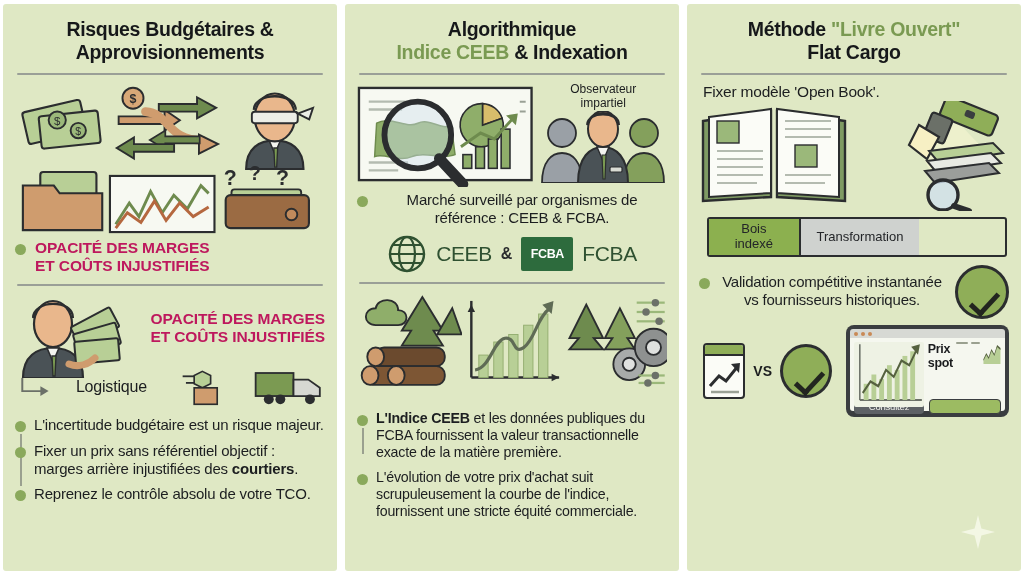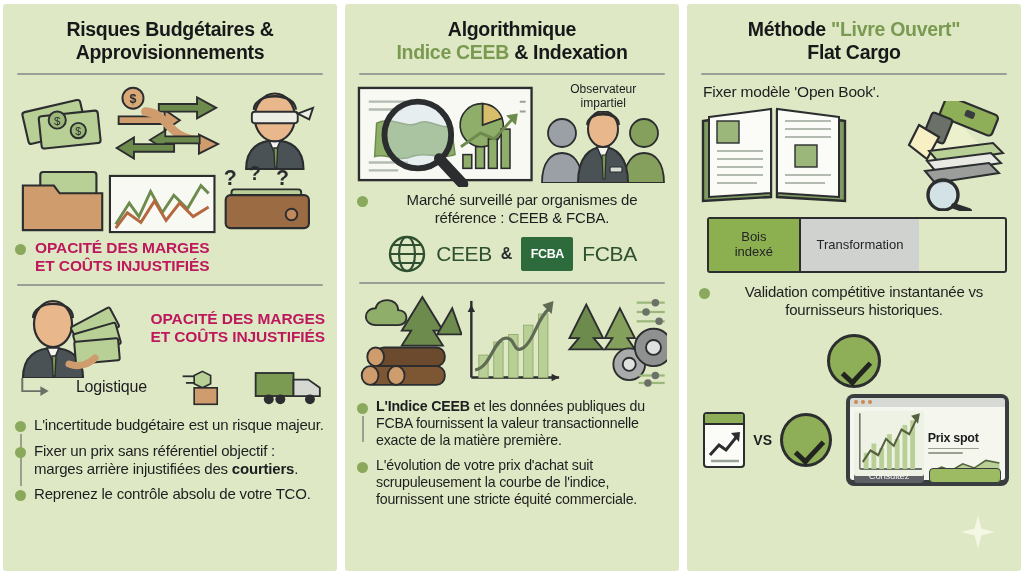--- a/index.html
+++ b/index.html
@@ -38,41 +38,41 @@
 
   .capbul { display:flex; gap:9px; align-items:flex-start; padding:2px 0 4px 0;text-align:center; }
 
   
   .row { display:flex; align-items:center; }
   .sparkle { position:absolute; right:26px; bottom:22px; width:34px; height:34px;
              background:#f4f7e6; opacity:.92;
              clip-path:polygon(50% 0%,60% 40%,100% 50%,60% 60%,50% 100%,40% 60%,0% 50%,40% 40%); }
 
   
-  .cost { display:flex; height:56px; border:2px solid #2b2d2f; border-radius:3px;
+  .cost { display:flex; height:40px; border:2px solid #2b2d2f; border-radius:3px;
           overflow:hidden; margin:6px 2px 0 8px; }
   .cseg { display:flex; align-items:center; justify-content:center; text-align:center;
           font-size:13px; color:#232528; line-height:1.12; padding:2px 4px;
           border-right:2px solid #2b2d2f; }
   .cseg:last-child { border-right:none; }
   .c1 { flex:0 0 31%; background:#8cb04f; }
   .c2 { flex:0 0 40%; background:#cfd2cf; }
   .c3 { flex:1 1 auto; background:#9b9e9b; }
 
   
   .browser { width:170px; height:92px; background:#3a3d40; border-radius:8px;
              padding:4px; }
   .bbar { height:9px; display:flex; gap:3px; align-items:center; padding-left:4px;
           background:#d7d9d4; border-radius:3px 3px 0 0; }
   .bdot { width:4px; height:4px; border-radius:50%; background:#c98a55; }
   .bbody { height:calc(100% - 11px); background:#f5f7ef; border-radius:0 0 3px 3px;
            display:flex; padding:4px; gap:4px; }
   .bleft { flex:1; background:#eef2e4; border-radius:2px; position:relative;
            overflow:hidden; }
-  .bright { flex:1.05; display:flex; flex-direction:column; gap:3px;margin-top:20px; }
+  .bright { flex:1.05; display:flex; flex-direction:row; gap:3px; }
   .prix { font-size:12.5px; font-weight:bold; color:#1b1d1f; letter-spacing:-0.3px; }
   .lnln { height:2px; background:#9aa08f; border-radius:1px; }
   .chipwrap { display:flex; gap:5px; padding:2px 4px 0 4px; }
   .chip { flex:1; height:15px; border-radius:4px; background:#5d6165;
           color:#f2f2ee; font-size:9.5px; display:flex; align-items:center;
           justify-content:center; letter-spacing:-0.2px; }
   .chip.green { background:#9cbb62; border:1px solid #3a3d40; }
 
   .check { width:54px; height:54px; border-radius:50%; background:#8fae58;
            border:3px solid #2b2d2f; position:relative; }
@@ -356,21 +356,21 @@
           <line x1="82" y1="88" x2="110" y2="88"></line>
             <line x1="82" y1="96" x2="110" y2="96"></line>
         </g>
         <g fill="#6b7068">
             <circle cx="100" cy="88" r="4"></circle>
             <circle cx="92" cy="96" r="4"></circle>
           </g>
       </svg>
     </div>
 
-    <div class="blist" style="margin-top:4px">
+    <div class="blist" style="margin-top:16px">
       <div class="brow cont">
         <span class="dot"></span>
         <div class="btxt sm"><b>L'Indice CEEB</b><span> et les données publiques du FCBA fournissent la valeur transactionnelle exacte de la matière première.</span></div>
       </div>
       <div class="brow">
         <span class="dot"></span>
         <div class="btxt sm">L'évolution de votre prix d'achat suit scrupuleusement la courbe de l'indice, fournissent une stricte équité commerciale.</div>
       </div>
     </div>
   </div>
@@ -422,21 +422,21 @@
       </svg>
     </div>
 
 
     <div class="cost">
       <div class="cseg c1" style="white-space:pre-line">Bois
 indexé</div>
       <div class="cseg c2" style="white-space:pre-line">Transformation</div>
     </div>
 
-    <div class="art row" style="align-items:center; gap:10px; margin:8px 0 0 0;flex-direction:column;">
+    <div class="art row" style="align-items:center; gap:10px; margin:8px 0 0 0;">
       <div class="capbul" style="flex:1">
         <span class="dot"></span>
         <div class="btxt">Validation compétitive instantanée vs fournisseurs historiques.</div>
       </div>
       <div class="check" style="flex:0 0 auto"></div>
     </div>
 
     <div class="art row" style="align-items:center; gap:8px; margin:6px 0 0 4px;">
       <div class="card">
         <div class="cardtop"></div>

